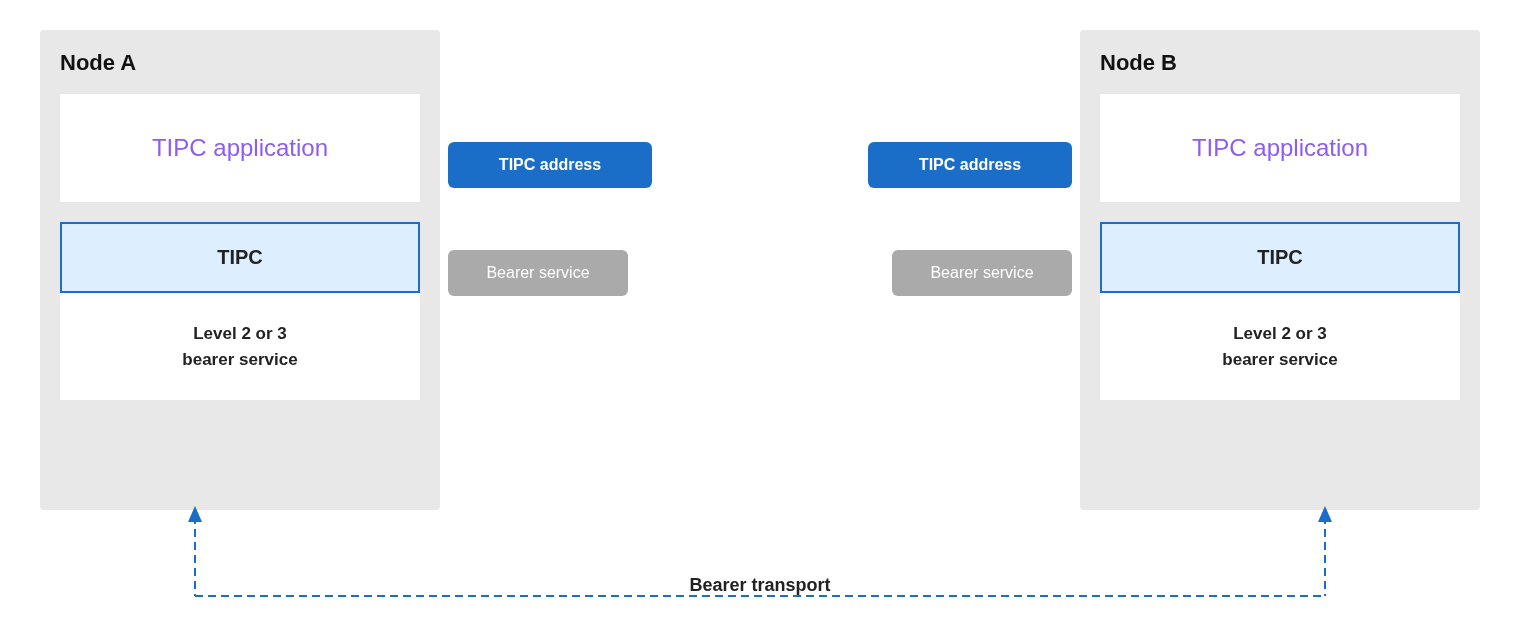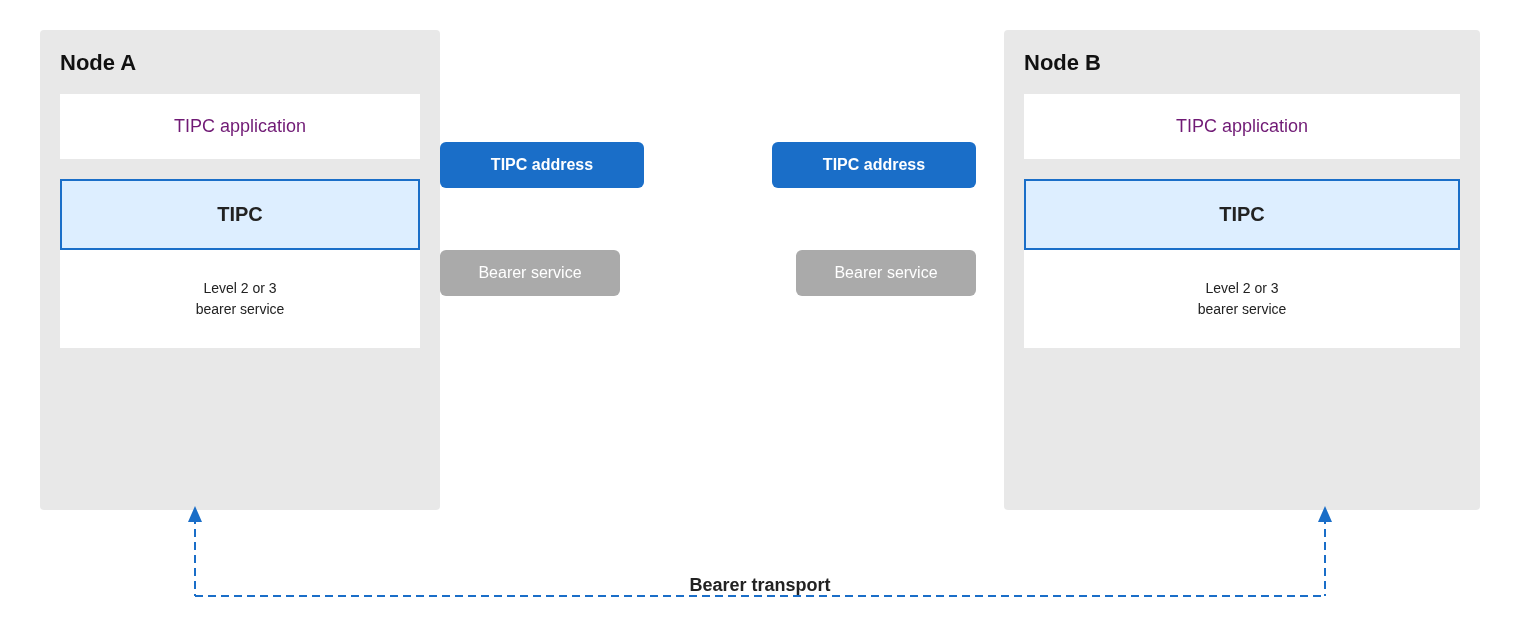--- a/index.html
+++ b/index.html
@@ -37,24 +37,24 @@
       font-size: 22px;
       font-weight: bold;
       color: #111;
       margin-bottom: 18px;
     }
 
     
     .tipc-app-box {
       background: #ffffff;
       border: none;
-      padding: 22px 20px;
+      padding: 40px 20px;
       text-align: center;
-      font-size: 18px;
-      color: #701a75;
+      font-size: 24px;
+      color: #8b5cf6;
       margin-bottom: 20px;
       width: 100%;
     }
 
     
     .tipc-box {
       background: #ddeeff;
       border: 2px solid #1a6ec8;
       padding: 22px 8px;
       text-align: center;
@@ -64,24 +64,25 @@
       margin-bottom: 0;
       width: 100%;
     }
 
     
     .bearer-service-box {
       background: #ffffff;
       border: none;
       padding: 28px 20px;
       text-align: center;
-      font-size: 14px;
+      font-size: 17px;
       color: #222;
       width: 100%;
       line-height: 1.5;
+      font-weight: bold;
     }
 
     
     .blue-pill {
       background: #1a6ec8;
       color: #ffffff;
       border-radius: 6px;
       padding: 14px 20px;
       text-align: center;
       font-size: 16px;
@@ -103,21 +104,21 @@
 
     svg.transport-svg {
       width: 100%;
       height: 100%;
     }
 
     
     .nodes-row {
       display: flex;
       align-items: flex-start;
-      gap: 0;
+      gap: 8px;
       width: 100%;
     }
   </style>
 </head>
 <body>
 
 <div class="main-container">
 
   <svg class="transport-svg" style="position:absolute;bottom:10px;left:0;width:1520px;height:130px;pointer-events:none;z-index:10;" viewBox="0 0 1520 130">
 
@@ -157,21 +158,21 @@
       <div class="gray-pill">Bearer service</div>
     </div>
 
     <div style="flex:1;"></div>
 
     <div style="display:flex;flex-direction:column;align-items:flex-end;justify-content:flex-start;padding-top:112px;width:200px;gap:0;">
       <div class="blue-pill" style="margin-bottom:62px;">TIPC address</div>
       <div class="gray-pill">Bearer service</div>
     </div>
 
-    <div class="node-panel" style="width:476px;margin-left:28px;">
+    <div class="node-panel" style="width:400px;">
       <div class="node-title">Node B</div>
 
       <div class="tipc-app-box">
         <span>TIPC application</span>
       </div>
 
       <div class="tipc-box">
         <span>TIPC</span>
       </div>
 

